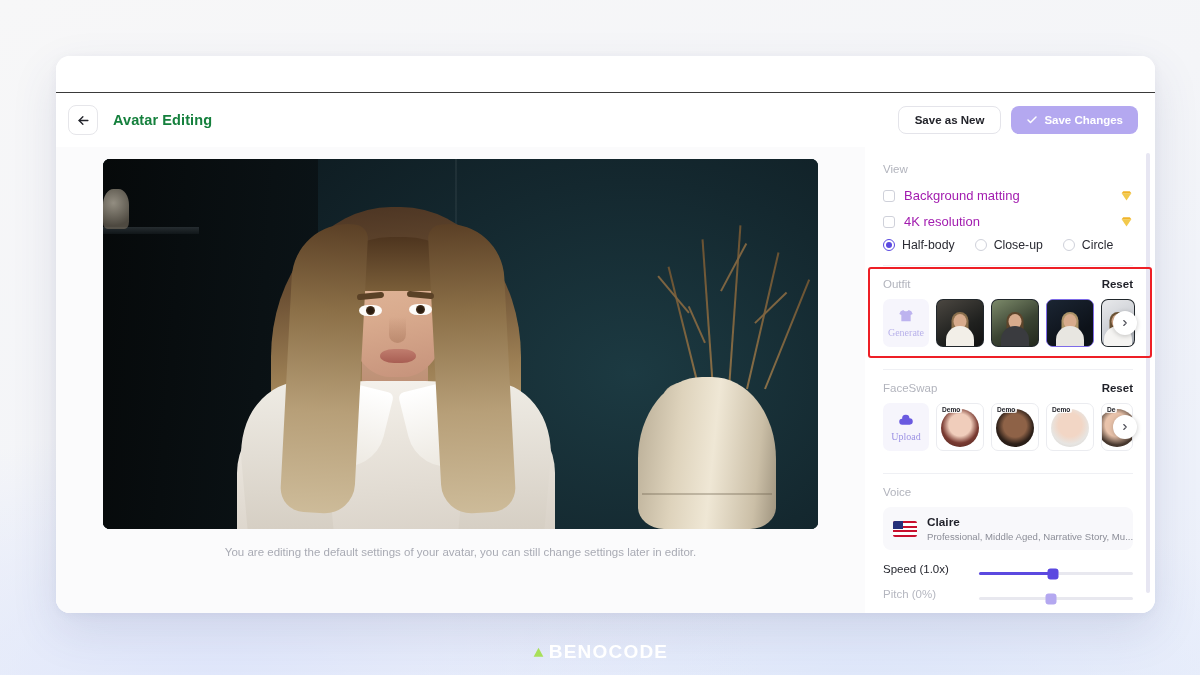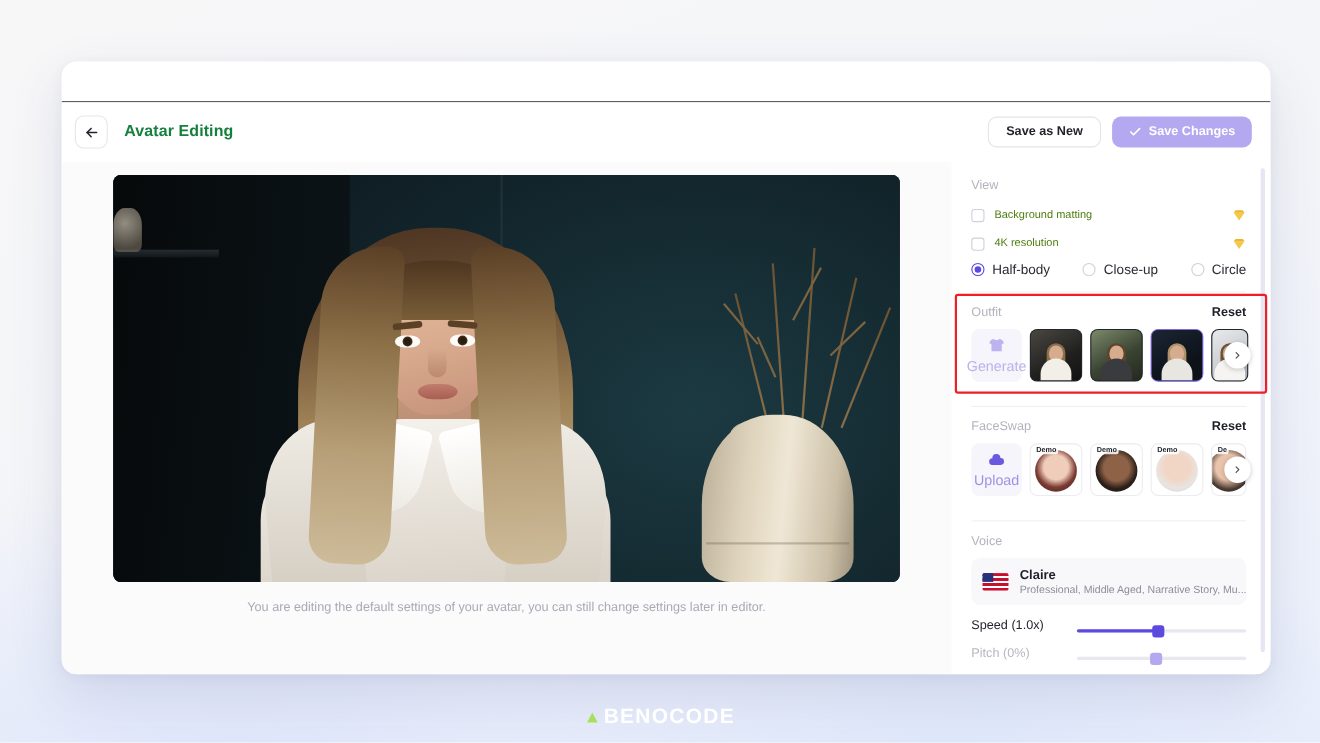--- a/index.html
+++ b/index.html
@@ -252,25 +252,25 @@
     height: 23px; margin-bottom: 3px;
   }
   .cbox {
     width: 12px; height: 12px;
     border: 1.3px solid #cfd1da;
     border-radius: 3px;
     background: #fff;
     flex: 0 0 auto; cursor: pointer;
   }
   .check-row .lbl {
-    margin-left: 9px; font-size: 10px; color: #4d7c0f;
+    margin-left: 9px; font-size: 13px; color: #a21caf;
   }
   .gem { margin-left: auto; width: 13px; height: 13px; }
 
-  .radio-row { display: flex; align-items: center; gap: 0; margin-top: 5px; justify-content: space-between; }
+  .radio-row { display: flex; align-items: center; gap: 0; margin-top: 5px; }
   .radio-item { display: flex; align-items: center; cursor: pointer; }
   .radio-item + .radio-item { margin-left: 20px; }
   .rdo {
     width: 12px; height: 12px; border-radius: 50%;
     border: 1.3px solid #cfd1da; background: #fff;
     flex: 0 0 auto; position: relative;
   }
   .rdo.on { border-color: #5b49e0; background: #fff; }
   .rdo.on::after {
     content: ''; position: absolute; inset: 2px;
@@ -293,21 +293,21 @@
 
   .strip { display: flex; gap: 7px; position: relative; }
   .tile-action {
     width: 46px; height: 48px;
     border-radius: 7px;
     background: #f6f5fc;
     display: flex; flex-direction: column;
     align-items: center; justify-content: center;
     gap: 3px; cursor: pointer; flex: 0 0 auto;
   }
-  .tile-action .t-label { font-size: 13px; color: #b9b2ea; }
+  .tile-action .t-label { font-size: 10px; color: #b9b2ea; font-family: Liberation Serif, serif; }
   .tile-action.upload .t-label { color: #9d93e4; }
 
   .thumb {
     width: 48px; height: 48px;
     border-radius: 7px;
     overflow: hidden; position: relative;
     flex: 0 0 auto; cursor: pointer;
     background: #20262b;
     border: 1.5px solid transparent;
   }

